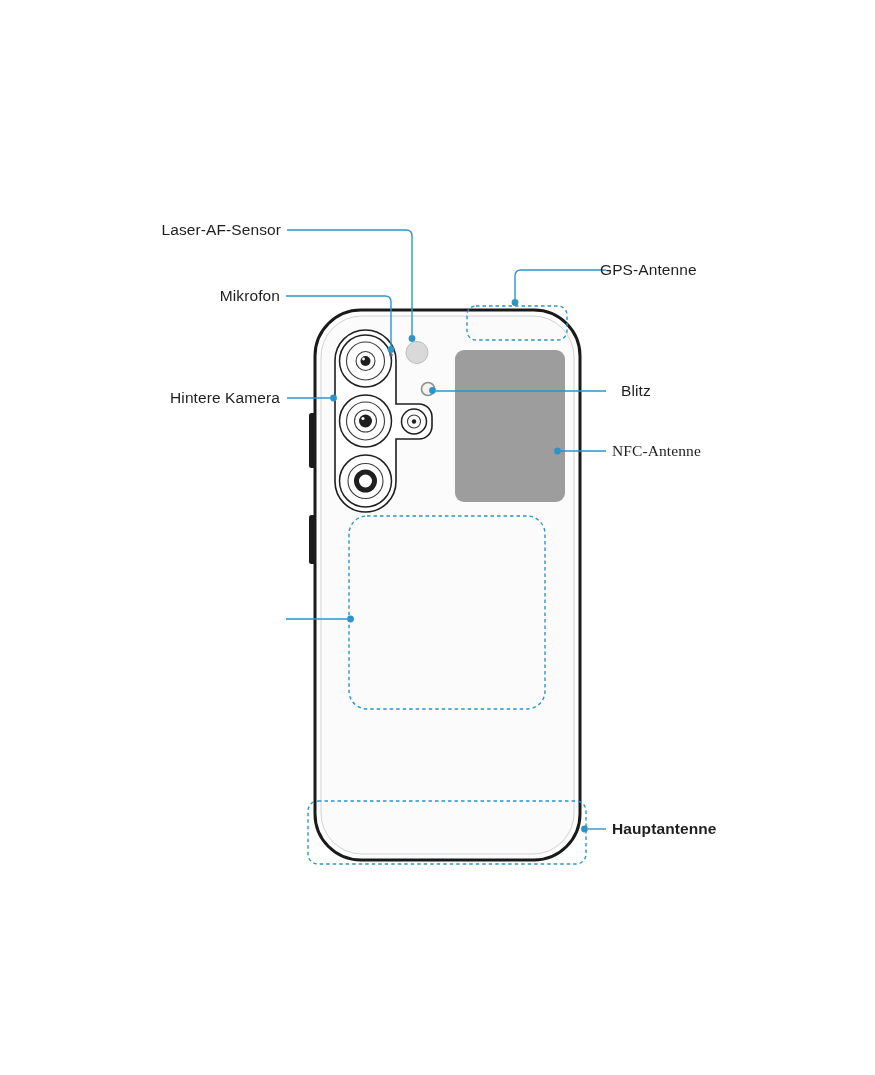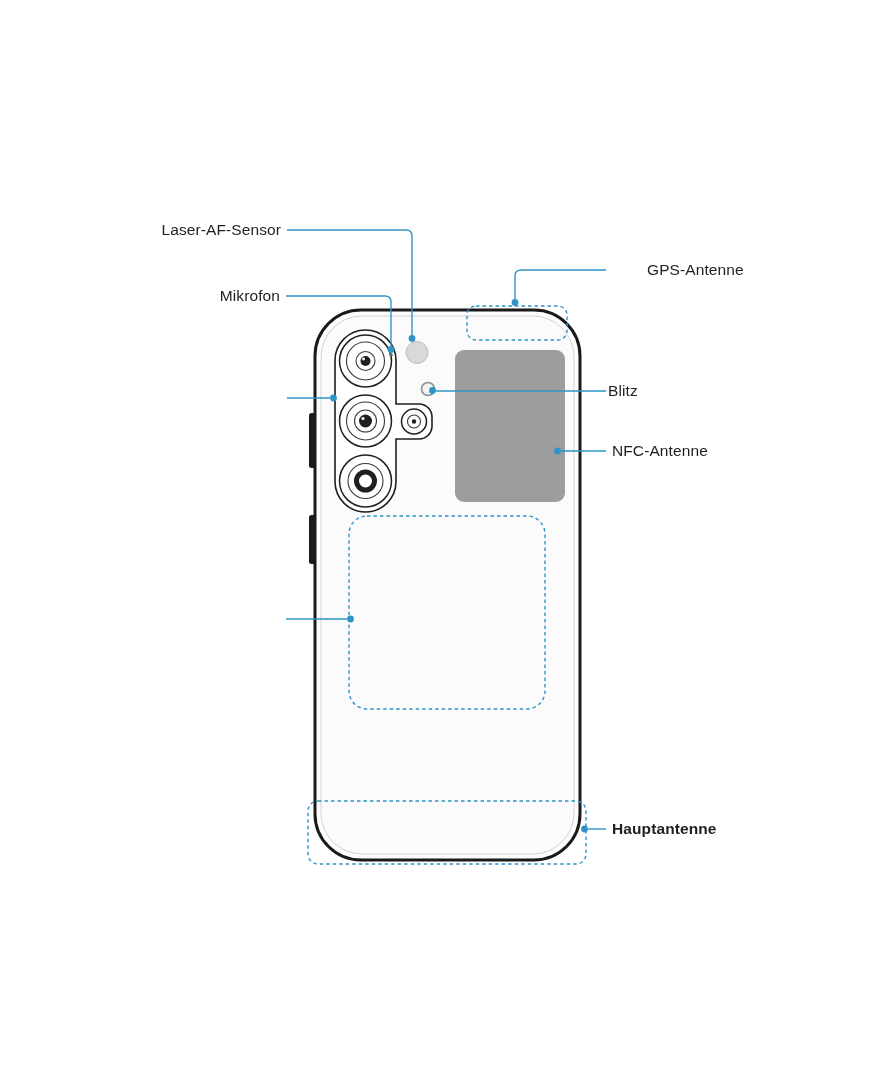--- a/index.html
+++ b/index.html
@@ -115,22 +115,23 @@
     <circle class="dot" cx="557.5" cy="451" r="3.4"></circle>
 
     <path class="leader" d="M606 829 H588"></path>
     <circle class="dot" cx="584.5" cy="829" r="3.4"></circle>
   </svg>
 
   <div class="label right-align" style="top:286px; left:0; width:280px;">Mikrofon</div>
 
   <div class="label right-align" style="top:220px; left:0; width:281px;">Laser-AF-Sensor</div>
 
+  <div class="label right-align" style="top:388px; left:0; width:280px;">Hintere Kamera</div>
 
 
-  <div class="label" style="top:260px; left:647px;">GPS-Antenne</div>
+  <div class="label" style="top:260px; left:600px;">GPS-Antenne</div>
 
-  <div class="label" style="top:381px; left:608px;">Blitz</div>
+  <div class="label" style="top:381px; left:621px;">Blitz</div>
 
-  <div class="label" style="top:441px; left:612px;">NFC-Antenne</div>
+  <div class="label" style="top:441px; left:612px;font-family:Liberation Serif, serif;">NFC-Antenne</div>
 
   <div class="label" style="top:819px; left:612px;font-weight:bold;">Hauptantenne</div>
 </div>
 
 </body></html>

